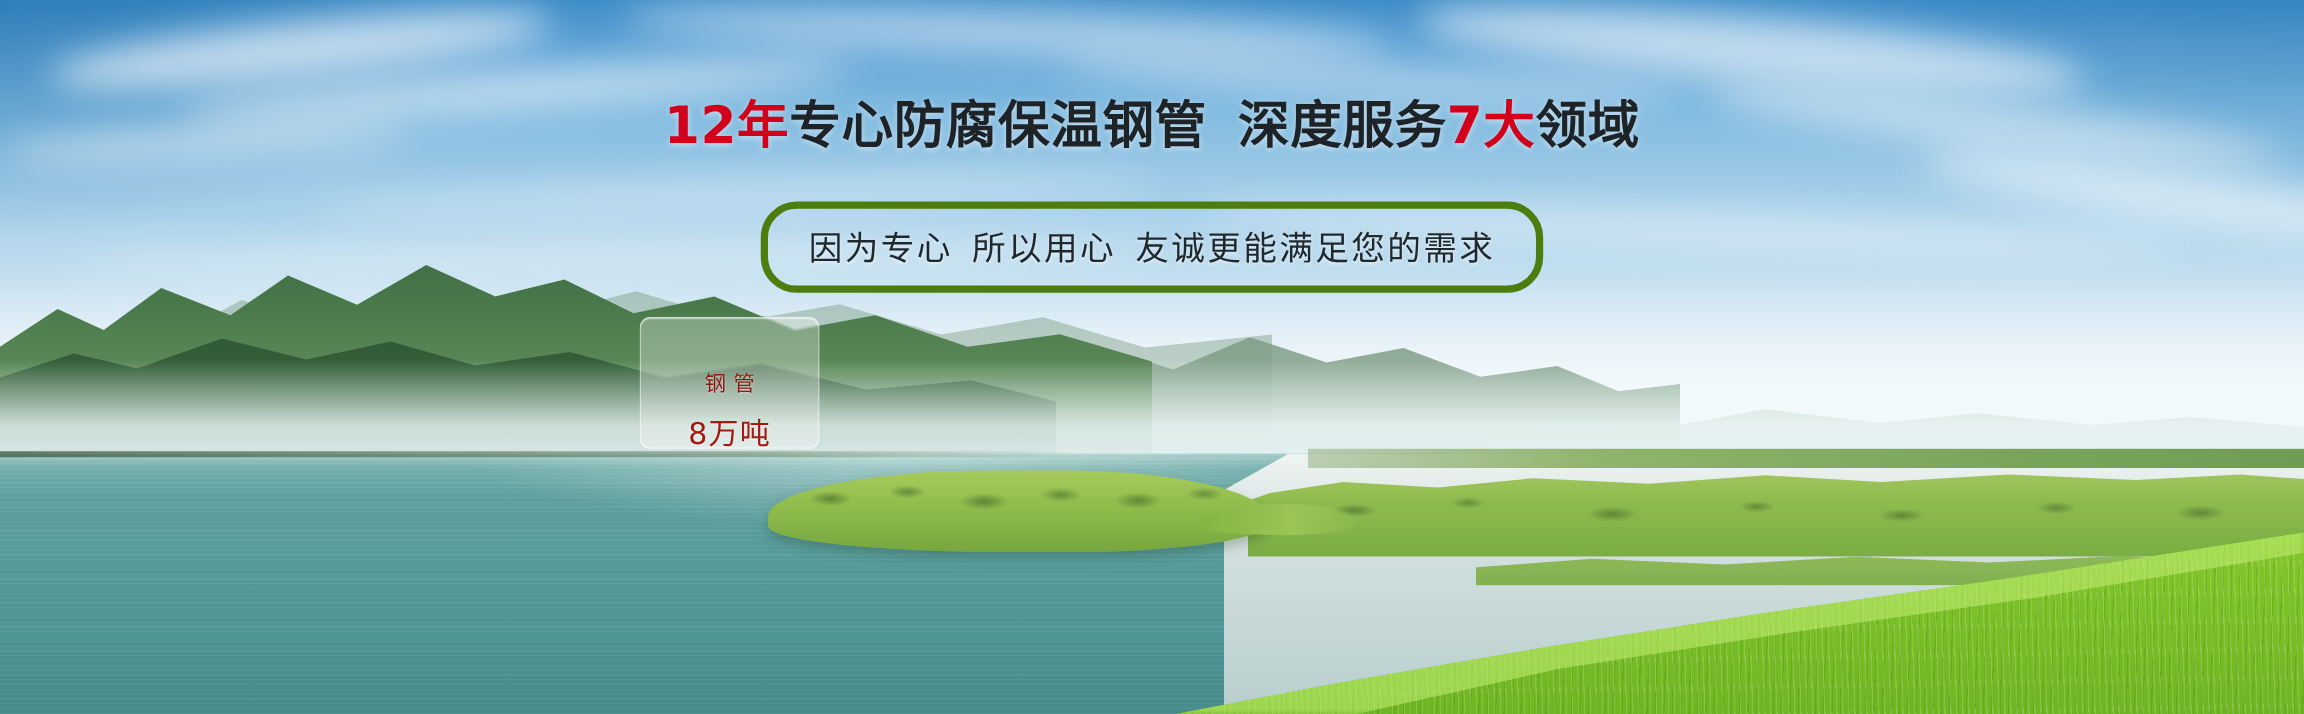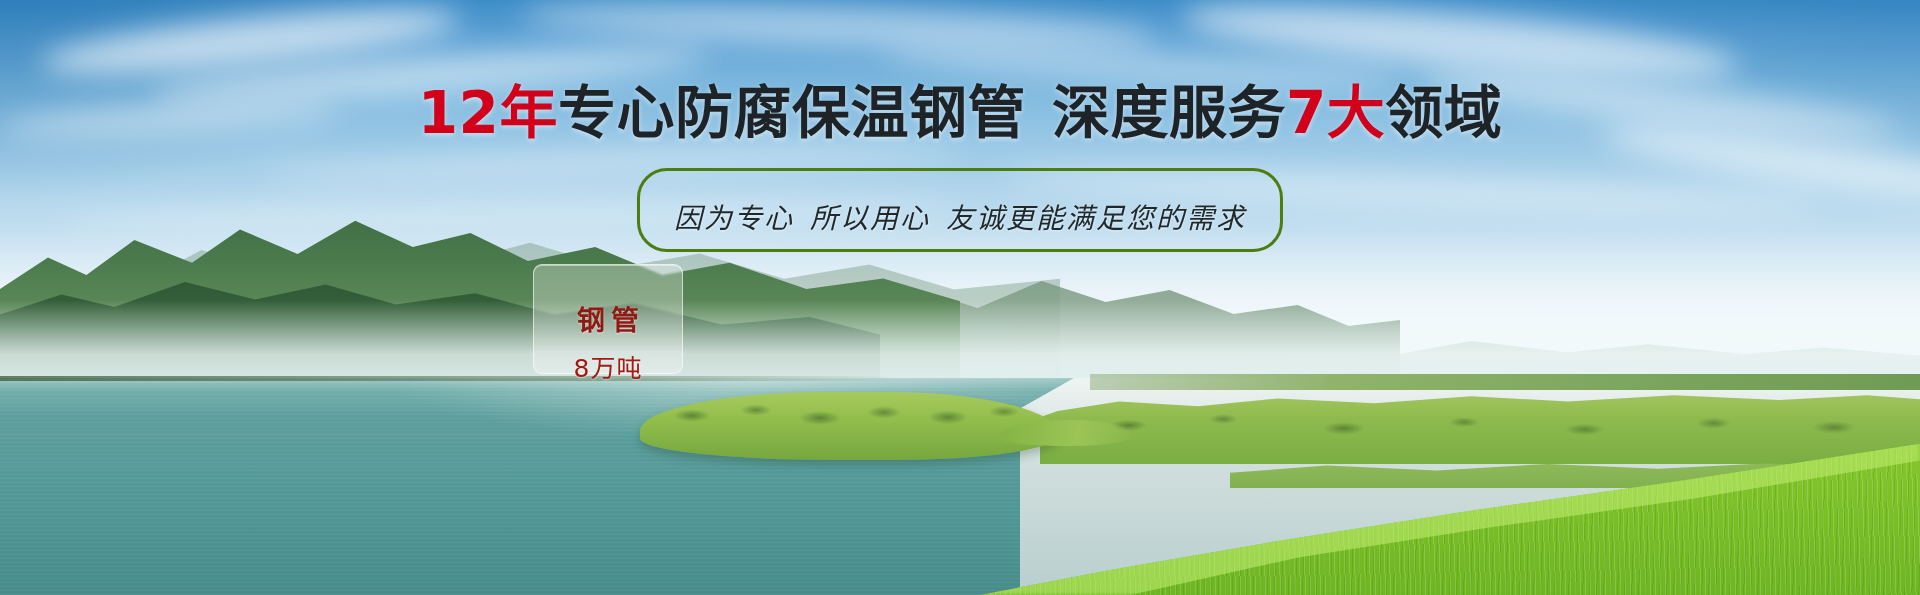--- a/index.html
+++ b/index.html
@@ -192,58 +192,57 @@
     position:absolute; left:980px; right:0; bottom:0; height:210px;
     clip-path:polygon(100% 28%, 74% 46%, 52% 60%, 32% 74%, 14% 88%, 0% 100%,
                       16% 100%, 34% 82%, 54% 68%, 76% 54%, 100% 36%);
     background:rgba(190,235,110,.6); filter:blur(2px);
   }
 
   
   .headline {
     position:absolute; left:0; right:0; top:84px;
     text-align:center; white-space:nowrap;
-    font-size:58px; font-weight:700; line-height:1;
+    font-size:43px; font-weight:700; line-height:1;
     letter-spacing:.5px;
     font-family:"DejaVu Sans","Liberation Sans",sans-serif;
     text-shadow:0 2px 5px rgba(255,255,255,.5);
   }
   .headline .dark { color:#1d2326; }
   .headline .red  { color:#d2001a; }
   .headline .gap  { display:inline-block; width:26px; }
 
   
   .subtitle-pill {
     position:absolute; left:50%; top:168px; transform:translateX(-50%);
-    padding:25px 34px 13px;
-    border:3px solid #4d7c0f; border-radius:30px;
+    padding:11px 34px 13px;
+    border:6px solid #4d7c0f; border-radius:30px;
     font-size:28px; color:#1f282c; letter-spacing:2px;
     white-space:nowrap; background:transparent;
     text-shadow:0 1px 3px rgba(255,255,255,.55);
-    font-style:italic;
   }
   .subtitle-pill .sp { display:inline-block; width:16px; }
 
   
   .stats {
     position:absolute; left:533px; top:264px;
     display:flex; gap:22px;
   }
   .stat-card {
     width:150px; height:110px; border-radius:9px;
     background:rgba(255,255,255,.30);
     border:1px solid rgba(255,255,255,.60);
     box-shadow:inset 0 1px 0 rgba(255,255,255,.45);
     display:flex; flex-direction:column;
     align-items:center; justify-content:center; gap:10px;
     backdrop-filter:blur(1px);
   }
   .stat-label {
-    font-size:28px; color:#8f1a14; letter-spacing:6px;
-    text-indent:6px; font-weight:700;
+    font-size:18px; color:#8f1a14; letter-spacing:6px;
+    text-indent:6px; font-weight:400;
     text-shadow:0 1px 2px rgba(255,255,255,.5);
     margin-top:44px;
   }
   .stat-value {
     font-size:25px; color:#a31a12; letter-spacing:1px;
     text-shadow:0 1px 2px rgba(255,255,255,.5);
   }
   .stat-value sup { font-size:15px; vertical-align:super; }
 </style>
 </head>

